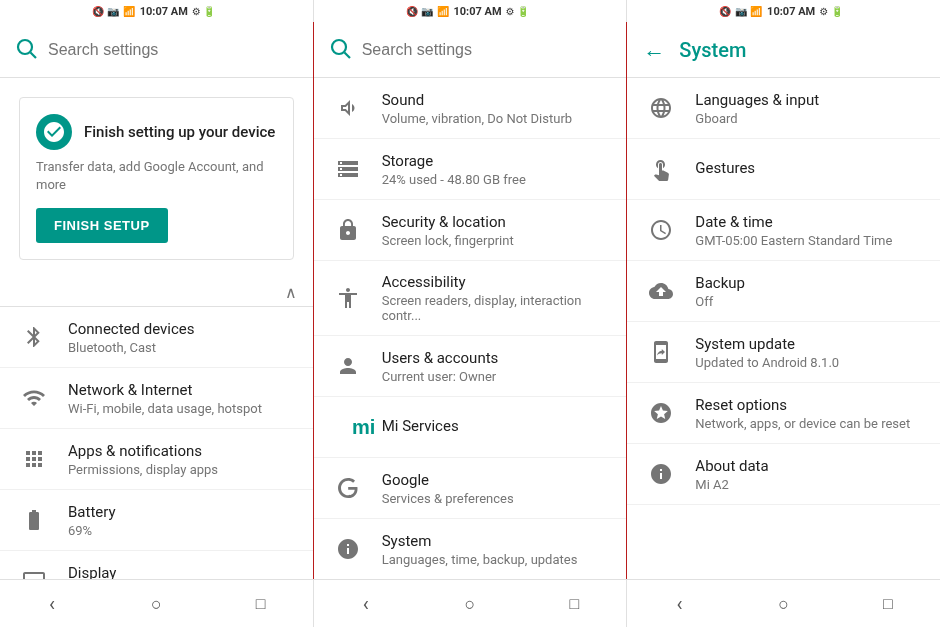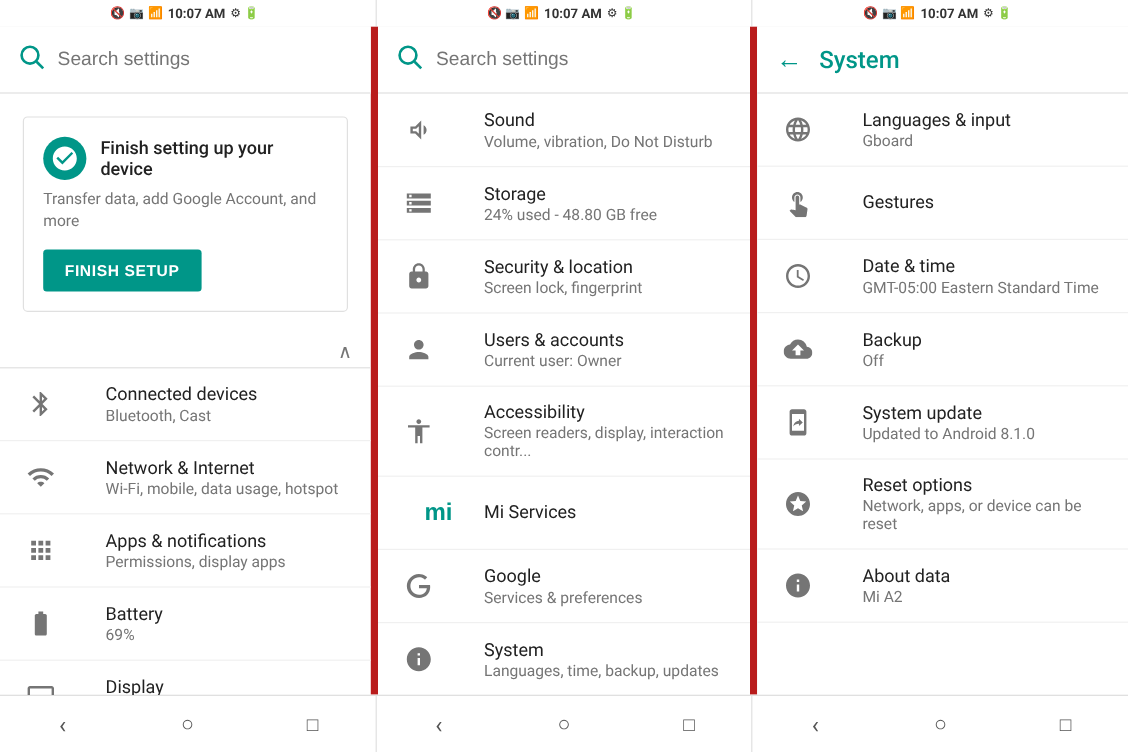--- a/index.html
+++ b/index.html
@@ -39,21 +39,21 @@
       flex: 1;
       overflow: hidden;
     }
 
     
     .panel {
       flex: 1;
       display: flex;
       flex-direction: column;
       background: #fff;
-      border-right: 6px solid #b91c1c;
+      border-right: 1px solid #b91c1c;
       overflow: hidden;
     }
     .panel:last-child { border-right: none; }
 
     
     .search-bar {
       display: flex;
       align-items: center;
       padding: 10px 14px;
       background: #fff;
@@ -81,21 +81,20 @@
     }
 
     
     .setting-item {
       display: flex;
       align-items: center;
       padding: 12px 16px;
       cursor: pointer;
       border-bottom: 1px solid #f0f0f0;
       min-height: 60px;
-      gap: 20px;
     }
     .setting-icon {
       width: 36px;
       height: 36px;
       display: flex;
       align-items: center;
       justify-content: center;
       margin-right: 16px;
       flex-shrink: 0;
       color: #757575;
@@ -412,38 +411,38 @@
         </div>
         <div class="setting-text">
           <div class="setting-title">Security &amp; location</div>
           <div class="setting-subtitle">Screen lock, fingerprint</div>
         </div>
       </div>
 
       <div class="setting-item">
         <div class="setting-icon">
           <svg class="icon-svg" viewBox="0 0 24 24" fill="#757575">
+            <path d="M12 2c1.1 0 2 .9 2 2s-.9 2-2 2-2-.9-2-2 .9-2 2-2zm9 7h-6v13h-2v-6h-2v6H9V9H3V7h18v2z"></path>
+          </svg>
+        </div>
+        <div class="setting-text">
+          <div class="setting-title">Accessibility</div>
+          <div class="setting-subtitle">Screen readers, display, interaction contr...</div>
+        </div>
+      </div>
+
+      <div class="setting-item">
+        <div class="setting-icon">
+          <svg class="icon-svg" viewBox="0 0 24 24" fill="#757575">
             <path d="M12 12c2.21 0 4-1.79 4-4s-1.79-4-4-4-4 1.79-4 4 1.79 4 4 4zm0 2c-2.67 0-8 1.34-8 4v2h16v-2c0-2.66-5.33-4-8-4z"></path>
           </svg>
         </div>
         <div class="setting-text">
           <div class="setting-title">Users &amp; accounts</div>
           <div class="setting-subtitle">Current user: Owner</div>
-        </div>
-      </div>
-
-      <div class="setting-item">
-        <div class="setting-icon">
-          <svg class="icon-svg" viewBox="0 0 24 24" fill="#757575">
-            <path d="M12 2c1.1 0 2 .9 2 2s-.9 2-2 2-2-.9-2-2 .9-2 2-2zm9 7h-6v13h-2v-6h-2v6H9V9H3V7h18v2z"></path>
-          </svg>
-        </div>
-        <div class="setting-text">
-          <div class="setting-title">Accessibility</div>
-          <div class="setting-subtitle">Screen readers, display, interaction contr...</div>
         </div>
       </div>
 
       <div class="setting-item">
         <div class="setting-icon">
           <span class="mi-icon" style="color:#009688; font-weight:800; font-size:20px; font-family:sans-serif;">mi</span>
         </div>
         <div class="setting-text">
           <div class="setting-title">Mi Services</div>
           <div class="setting-subtitle"></div>

